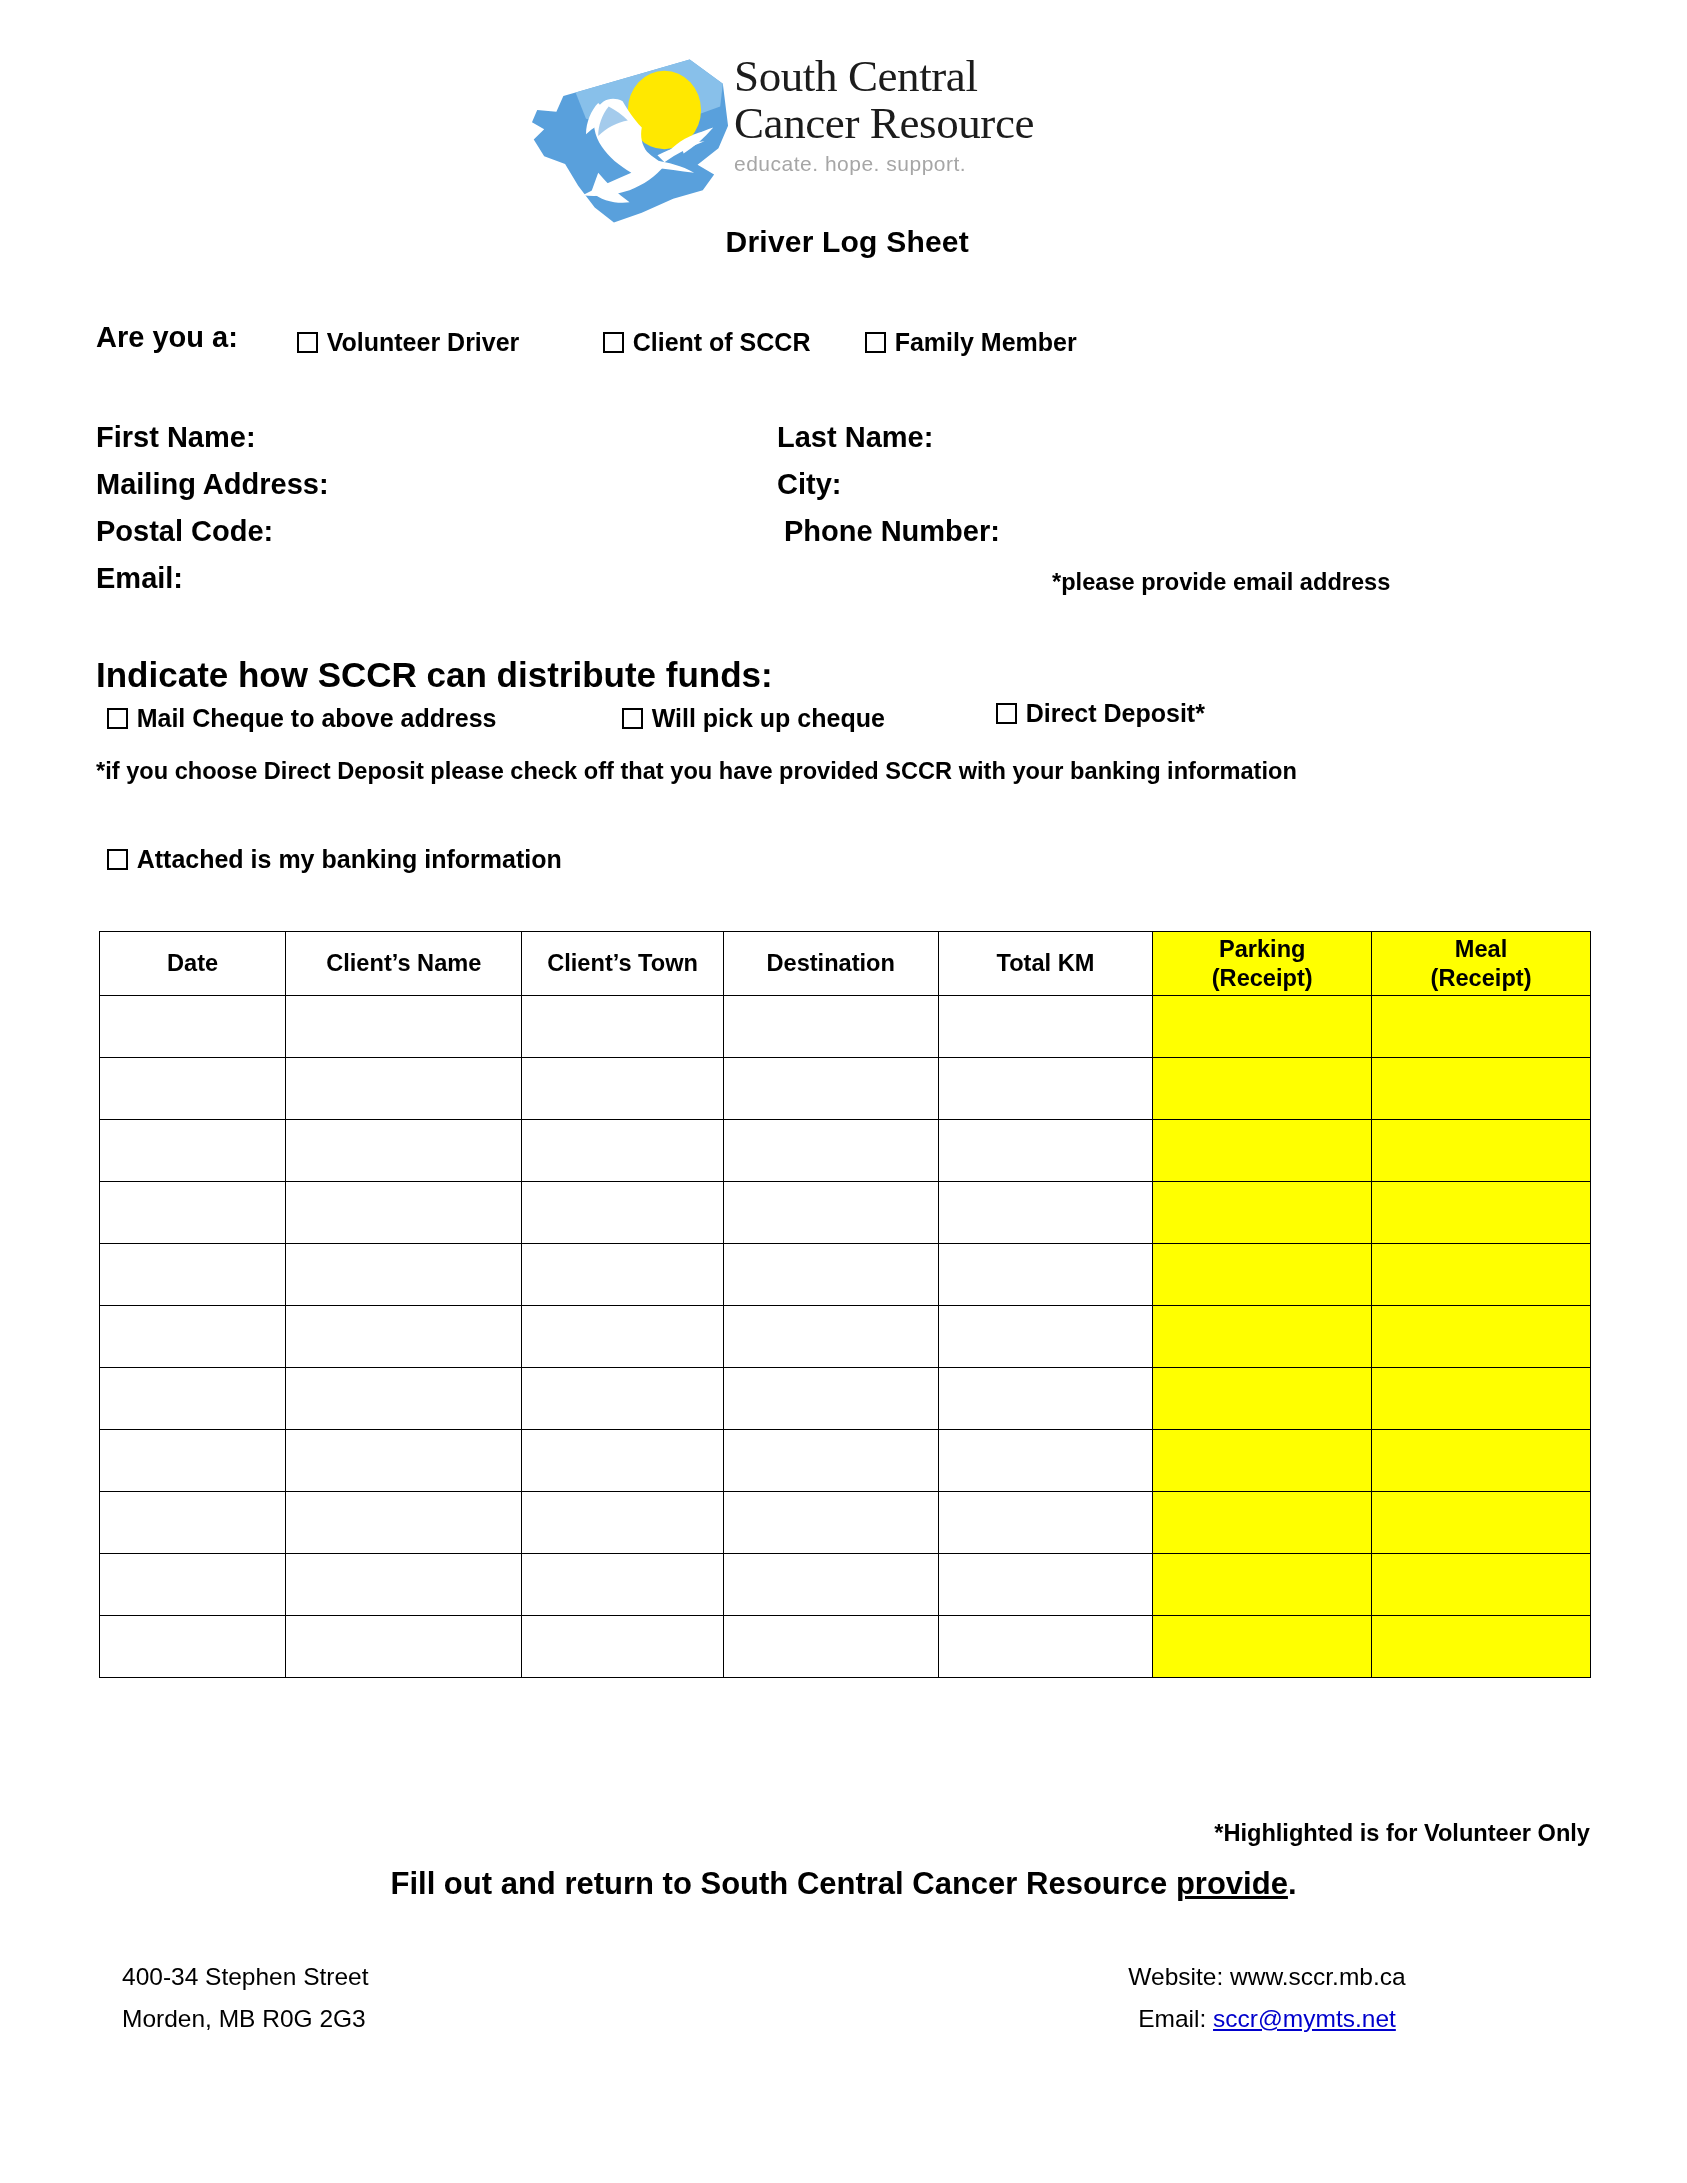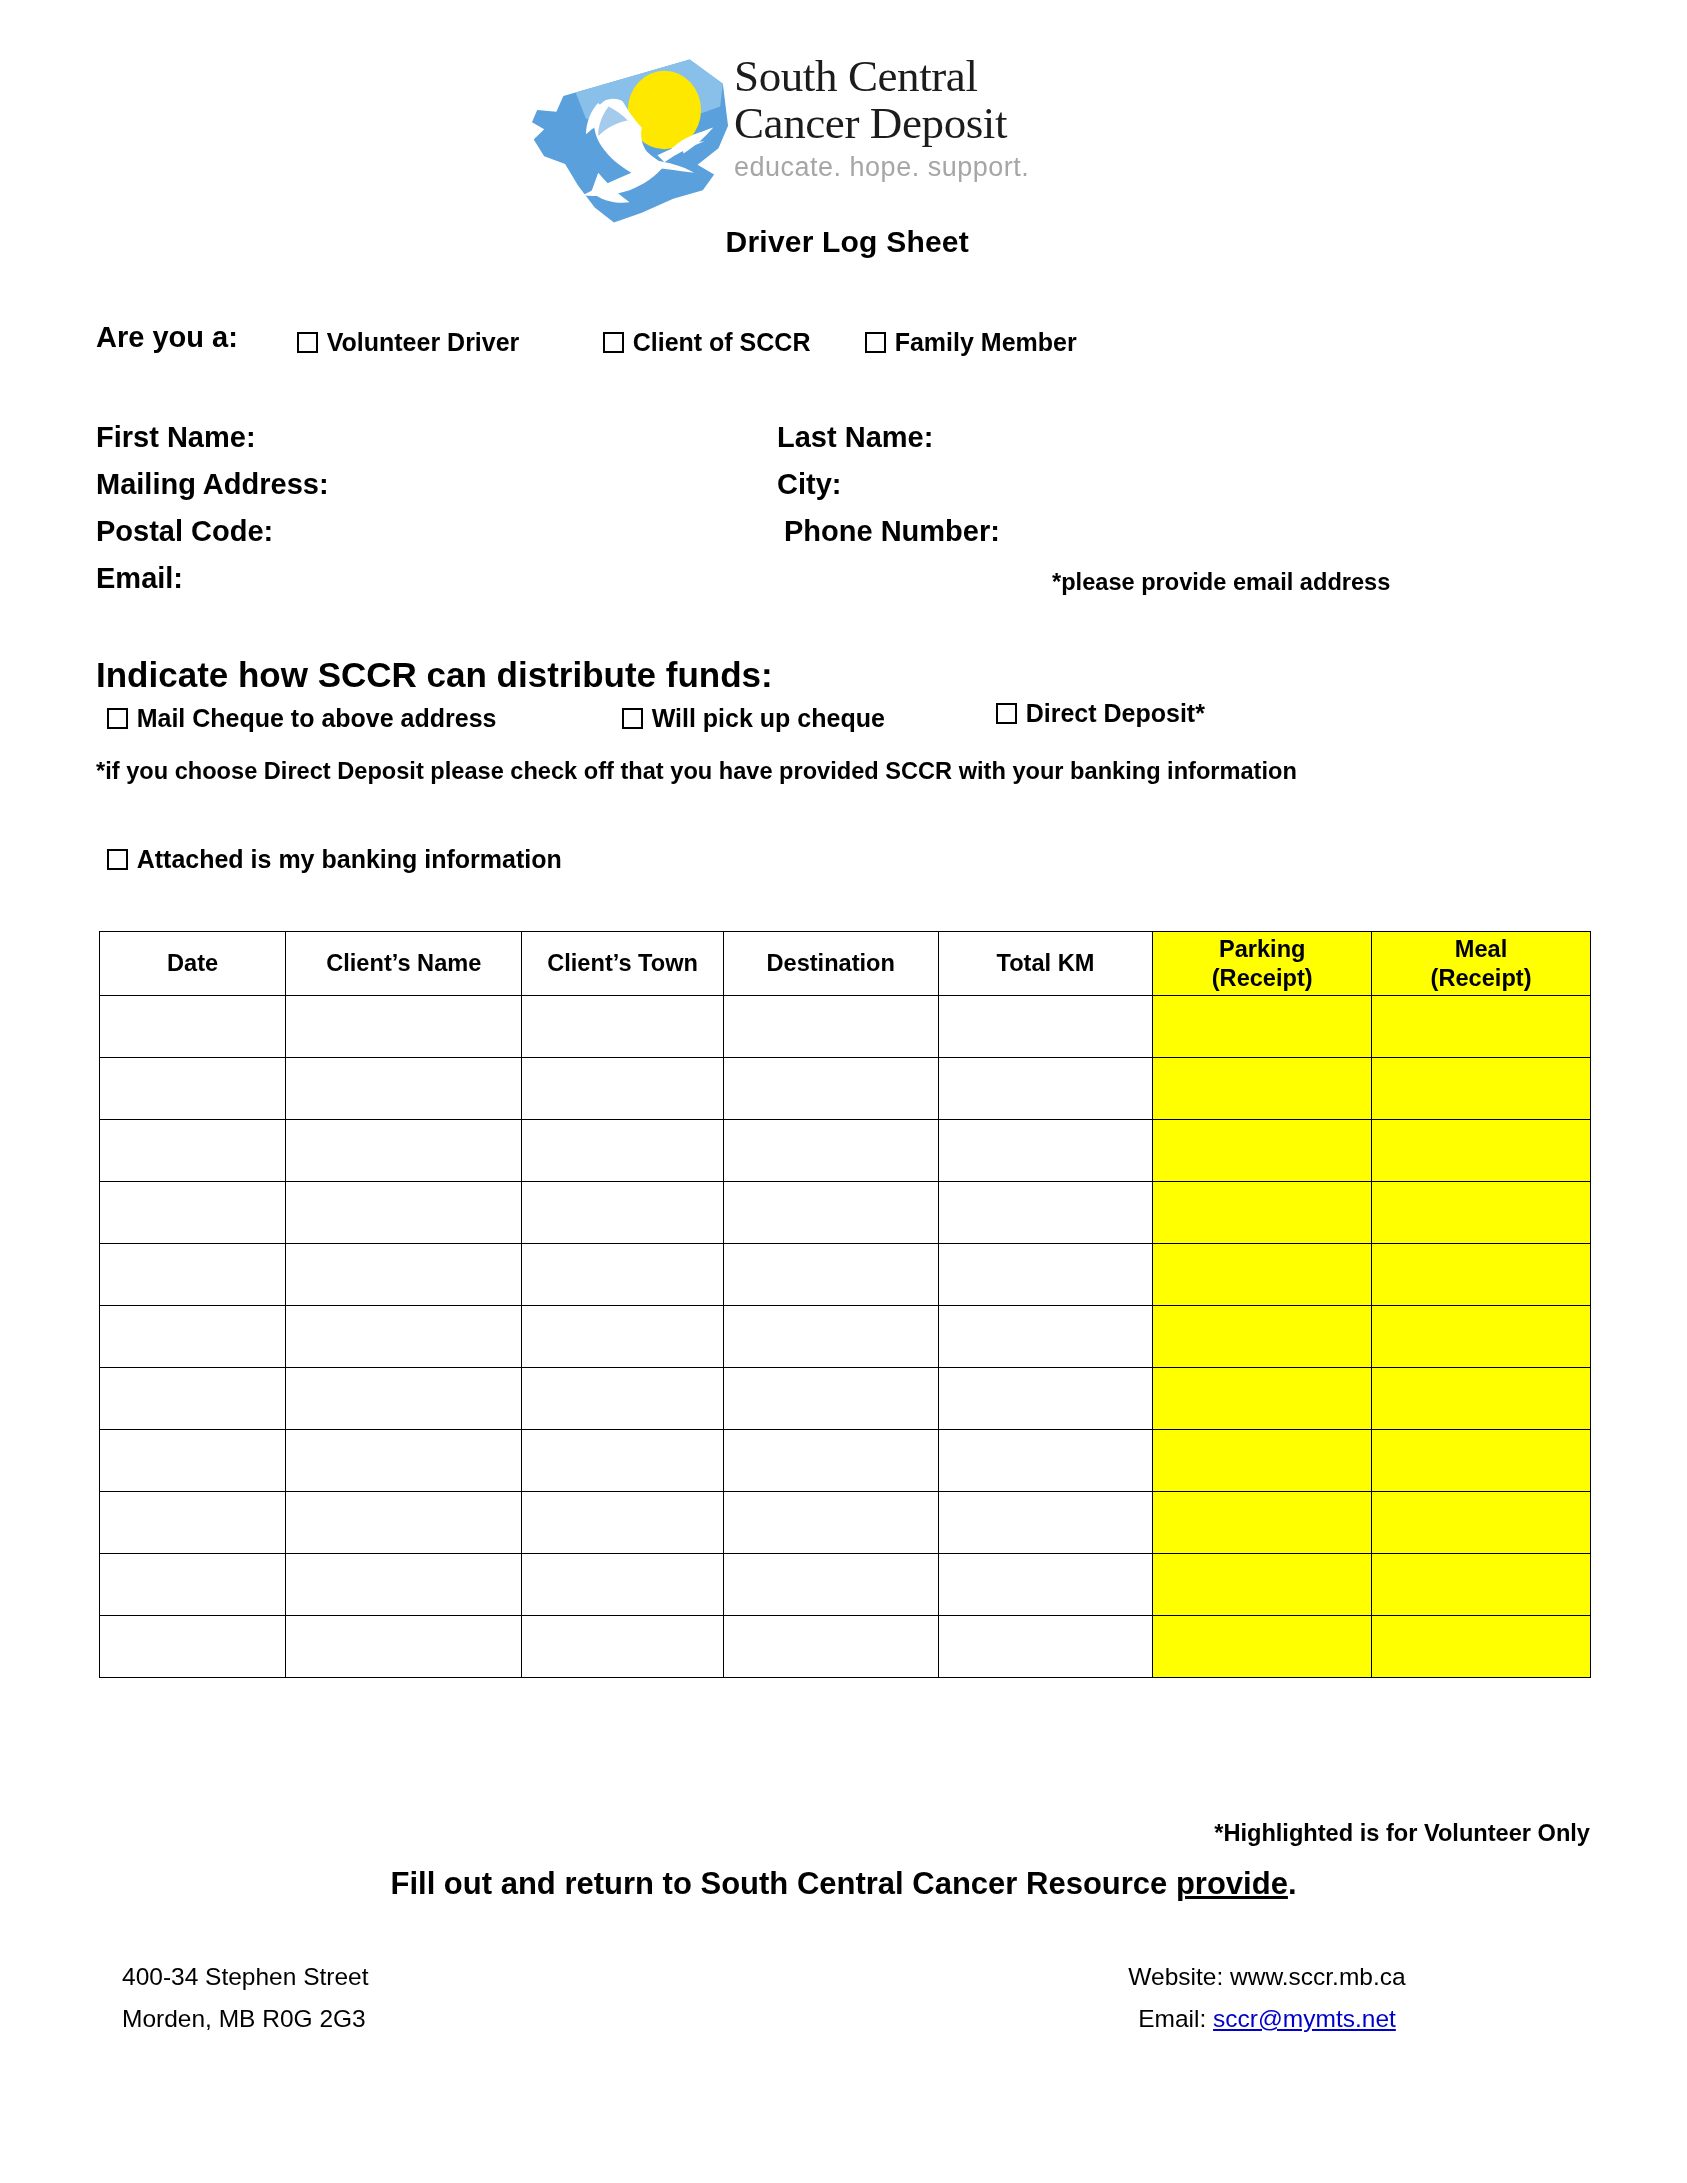--- a/index.html
+++ b/index.html
@@ -44,21 +44,21 @@
     font-family: "Liberation Serif", serif;
     font-size: 45px;
     line-height: 47px;
     color: #1c1c1c;
     letter-spacing: -0.4px;
     white-space: nowrap;
   }
   .logo-tagline {
     margin-top: 5.2px;
     font-family: "Liberation Sans", sans-serif;
-    font-size: 27px;
+    font-size: 21px;
     color: #a6a6a6;
     letter-spacing: 0.5px;
     white-space: nowrap;
   }
 
   
   .doc-title {
     position: absolute;
     left: 0;
     top: 225px;
@@ -204,21 +204,21 @@
         <path d="M168 130 C184 122 202 116 222 114 C206 120 190 128 176 138 Z" fill="#FFFFFF"></path>
         <path d="M180 126 C192 114 206 106 222 102 C210 114 196 124 182 132 Z" fill="#FFFFFF"></path>
         <path d="M196 122 C206 110 218 102 232 98 C222 110 210 120 198 128 Z" fill="#FFFFFF"></path>
         <path d="M166 136 C180 138 196 142 210 150 C194 148 178 146 164 144 Z" fill="#FFFFFF"></path>
 
         <path d="M100 150 C110 162 122 174 136 184 C120 186 104 182 92 172 Z" fill="#FFFFFF"></path>
       </svg>
     </div>
     <div class="logo-text">
       <div class="logo-line1">South Central</div>
-      <div class="logo-line2">Cancer Deposit</div>
+      <div class="logo-line2">Cancer Resource</div>
       <div class="logo-tagline">educate. hope. support.</div>
     </div>
   </div>
 
   <div class="doc-title">
     <span>Driver Log Sheet</span>
   </div>
 
   <div class="abs row-label" style="left:96px; top:321px;">Are you a:</div>
 

